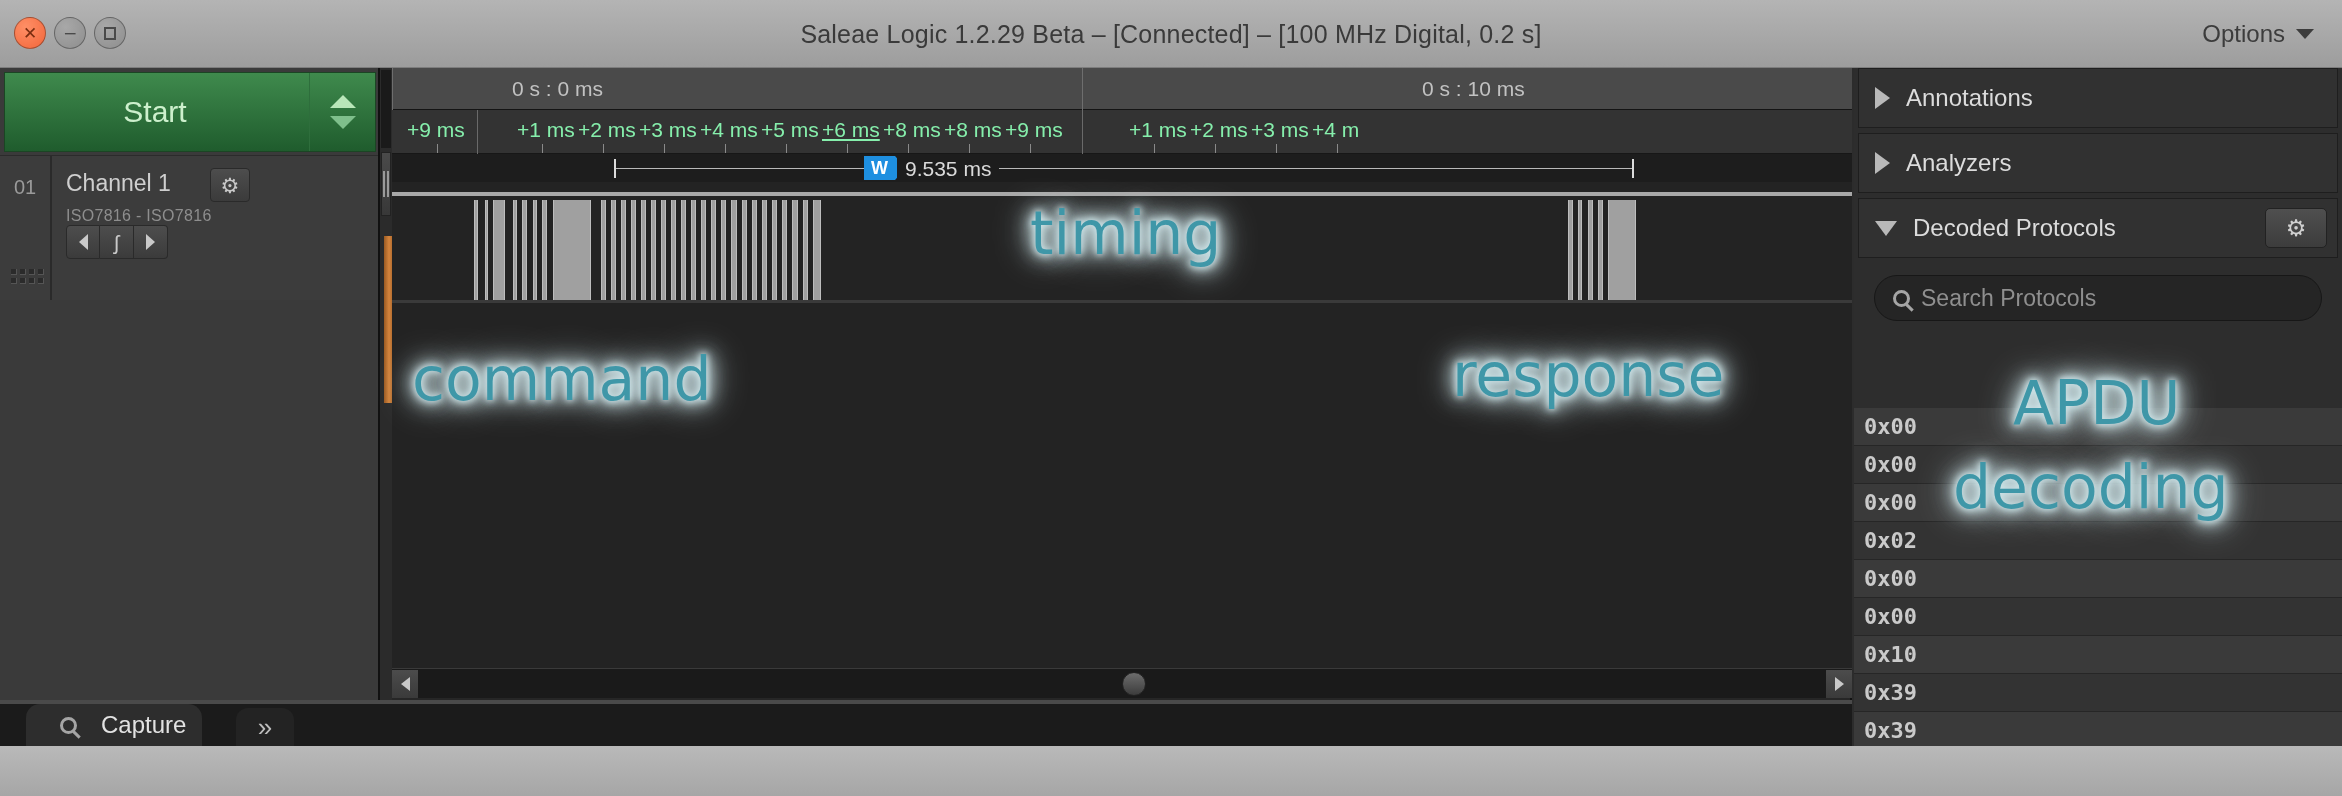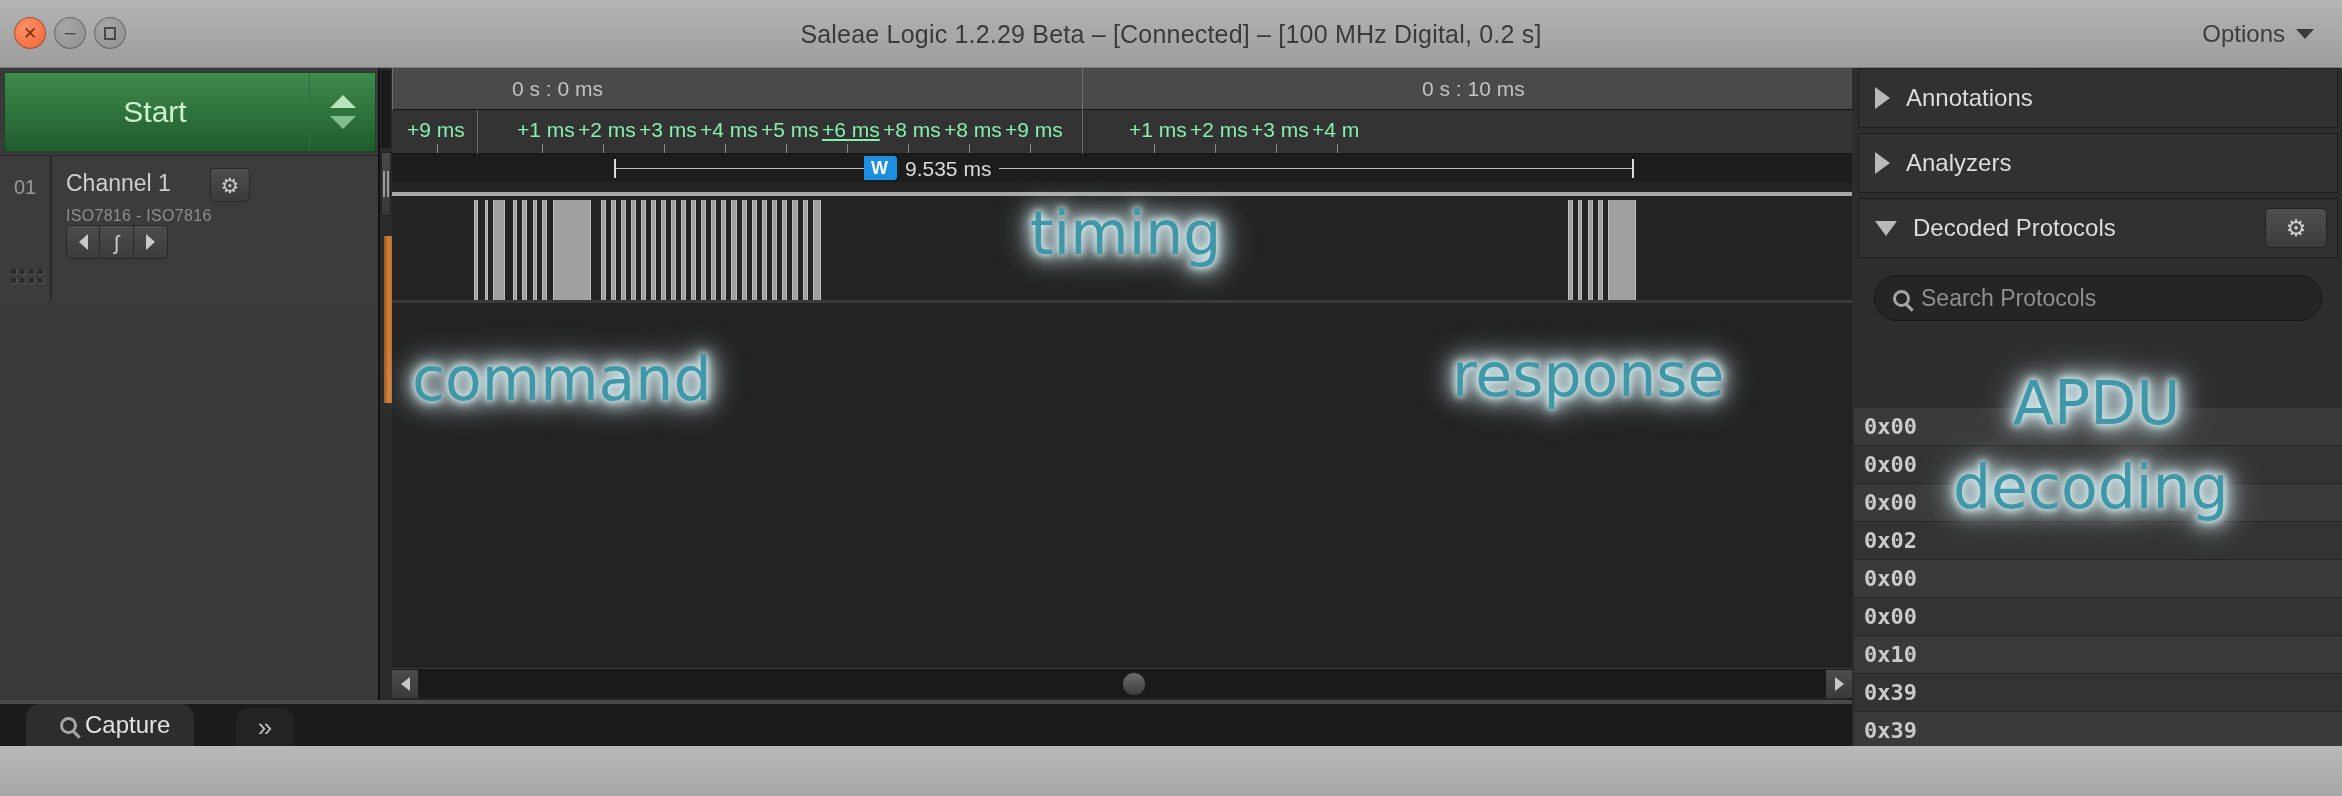--- a/index.html
+++ b/index.html
@@ -197,23 +197,23 @@
   }
 
   
   #tabbar {
     position: absolute; left: 0; top: 632px; width: 1852px; height: 46px;
     background: #1b1b1b;
   }
   #tabbar .topedge { position:absolute; left:0; top:0; width:1852px; height:4px; background:#4a4a4a; }
   #capturetab {
     position: absolute; left: 26px; top: 4px; height: 42px;
-    padding: 0 24px 0 34px;
+    padding: 0 16px 0 34px;
     background: #2d2d2d; border-radius: 14px 14px 0 0;
-    display: flex; align-items: center; gap: 8px;
+    display: flex; align-items: center; gap: 24px;
   }
   #capturetab .lbl { font-size: 24px; color: #e2e2e2; }
   #expandbtn {
     position: absolute; left: 236px; top: 8px; width: 58px; height: 38px;
     background: #232323; border-radius: 12px 12px 0 0;
     display:flex; align-items:center; justify-content:center;
     color: #bdbdbd; font-size: 26px; line-height: 1;
   }
 
   

